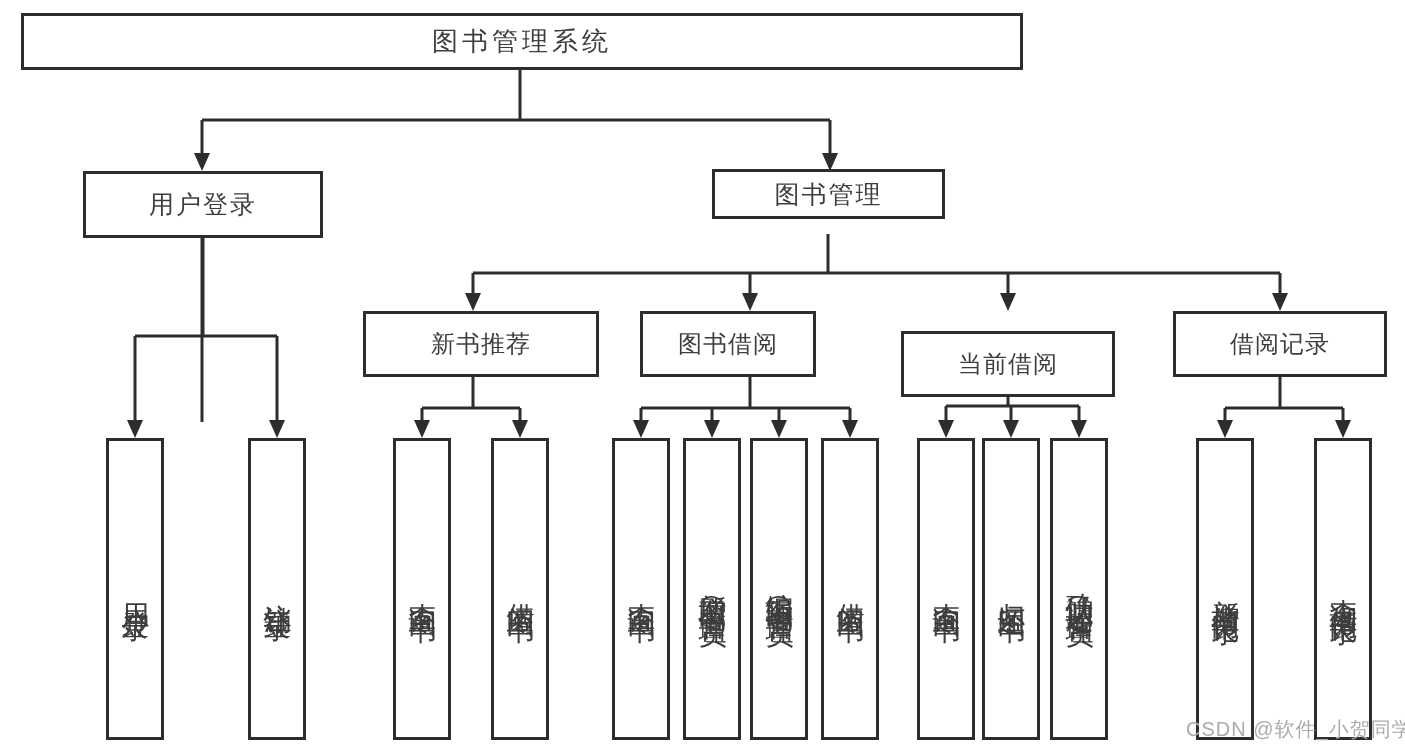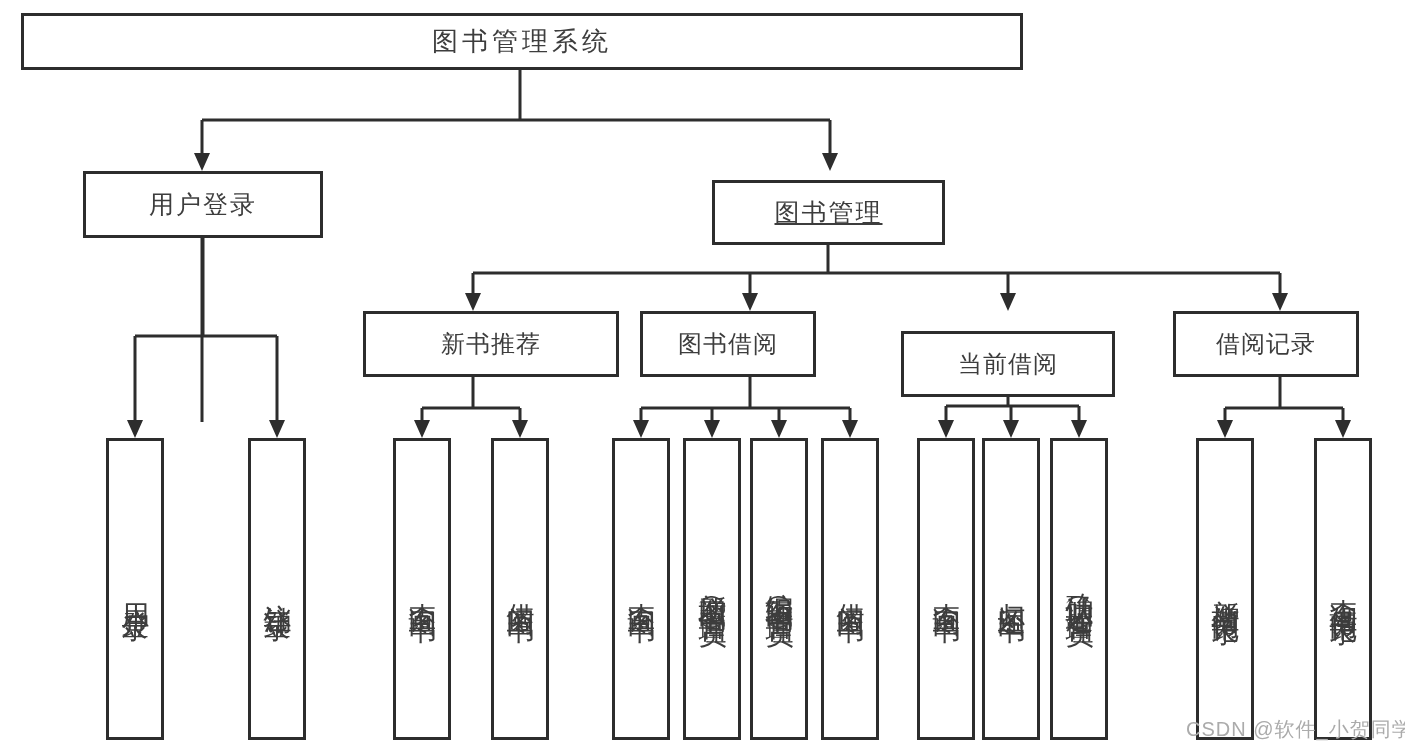--- a/index.html
+++ b/index.html
@@ -87,26 +87,26 @@
       M938 420 L954 420 L946 438 Z
       M1003 420 L1019 420 L1011 438 Z
       M1071 420 L1087 420 L1079 438 Z
       M1217 420 L1233 420 L1225 438 Z
       M1335 420 L1351 420 L1343 438 Z"></path>
   </svg>
 
   <div class="node root" style="left:21px;top:13px;width:1002px;height:57px;">图书管理系统</div>
 
   <div class="node lvl2" style="left:83px;top:171px;width:240px;height:67px;">用户登录</div>
-  <div class="node lvl2" style="left:712px;top:180px;width:233px;height:65px;text-decoration:underline;">图书管理</div>
+  <div class="node lvl2" style="left:712px;top:169px;width:233px;height:50px;">图书管理</div>
 
-  <div class="node lvl3" style="left:363px;top:311px;width:256px;height:66px;">新书推荐</div>
+  <div class="node lvl3" style="left:363px;top:311px;width:236px;height:66px;">新书推荐</div>
   <div class="node lvl3" style="left:640px;top:311px;width:176px;height:66px;">图书借阅</div>
   <div class="node lvl3" style="left:901px;top:311px;width:214px;height:66px;margin-top:20px;">当前借阅</div>
-  <div class="node lvl3" style="left:1173px;top:311px;width:186px;height:66px;">借阅记录</div>
+  <div class="node lvl3" style="left:1173px;top:311px;width:214px;height:66px;">借阅记录</div>
 
   <div class="node leaf" style="left:106px;top:438px;width:58px;height:302px;">用户登录</div>
   <div class="node leaf" style="left:248px;top:438px;width:58px;height:302px;">注销登录</div>
 
   <div class="node leaf" style="left:393px;top:438px;width:58px;height:302px;">查询图书</div>
   <div class="node leaf" style="left:491px;top:438px;width:58px;height:302px;">借阅图书</div>
 
   <div class="node leaf" style="left:612px;top:438px;width:58px;height:302px;">查询图书</div>
   <div class="node leaf" style="left:683px;top:438px;width:58px;height:302px;">新增图书（管理员）</div>
   <div class="node leaf" style="left:750px;top:438px;width:58px;height:302px;">编辑图书（管理员）</div>

